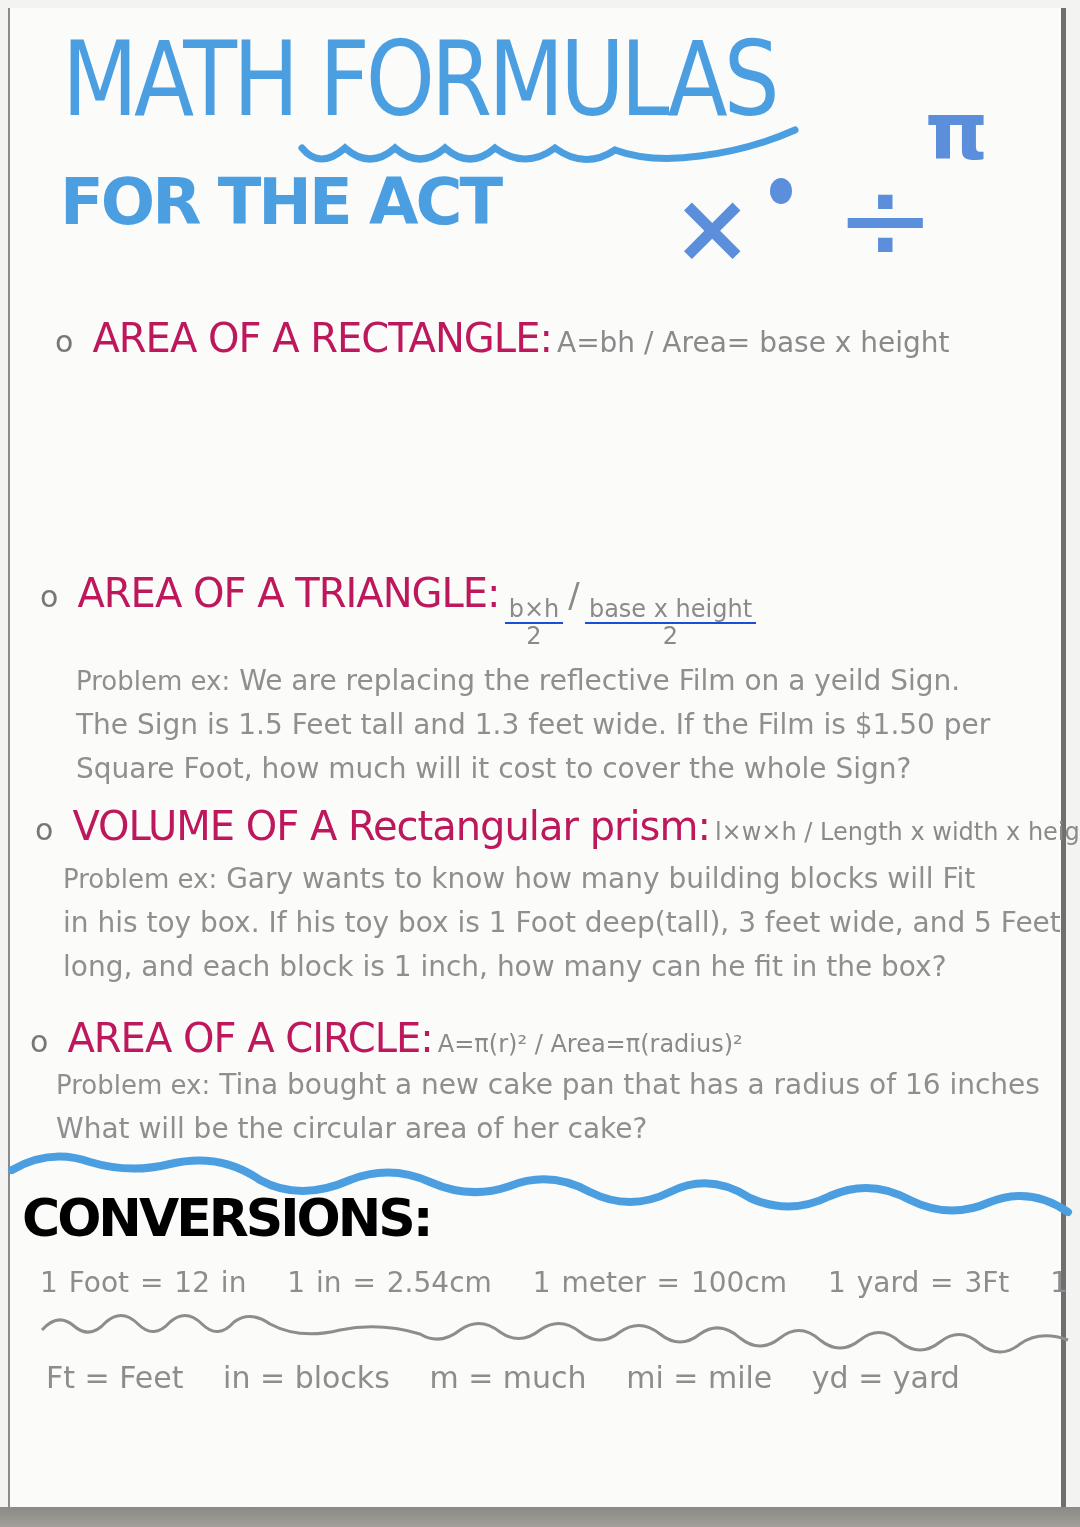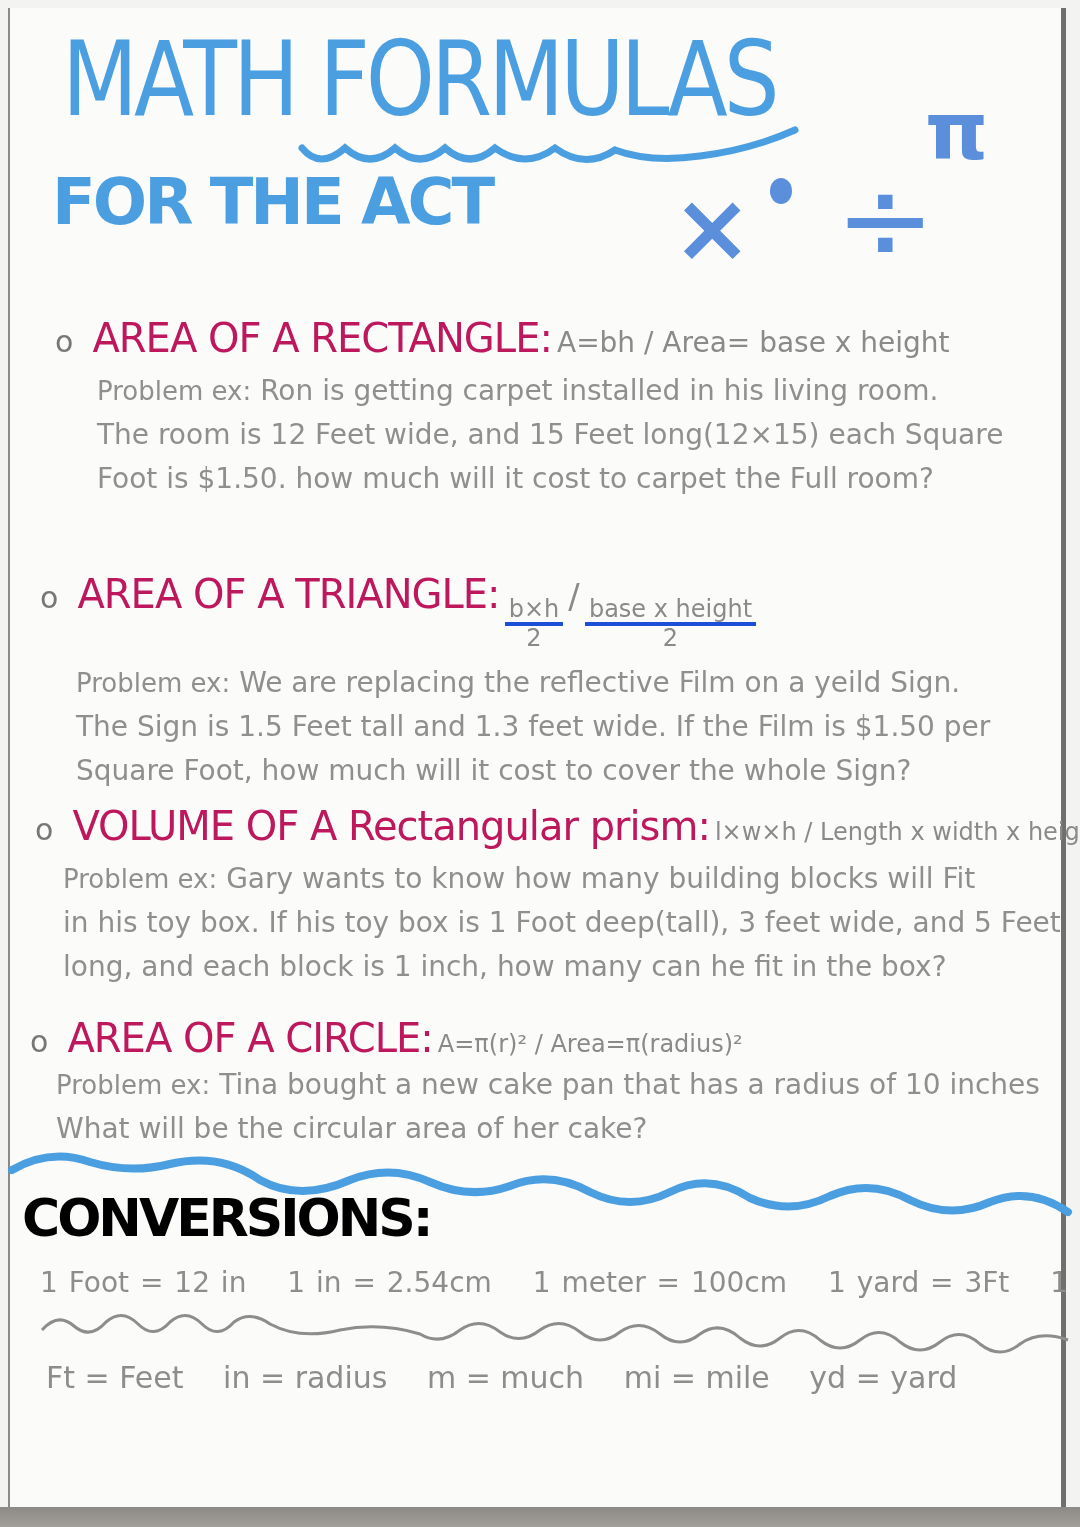--- a/index.html
+++ b/index.html
@@ -21,21 +21,21 @@
       background: linear-gradient(#8c8a86, #a29f99);
     }
     .title {
       position: absolute; left: 62px; top: 28px;
       font-family: "DejaVu Sans", sans-serif;
       font-size: 88px; font-weight: normal; letter-spacing: -4px;
       color: #4b9fe1; transform: scaleY(1.18); transform-origin: left top;
       margin: 0; line-height: 1;
     }
     .subtitle {
-      position: absolute; left: 52px; top: 170px;
+      position: absolute; left: 60px; top: 170px;
       font-size: 64px; font-weight: bold; letter-spacing: -3px;
       color: #4b9fe1; margin: 0; line-height: 1;
     }
     .deco { position: absolute; color: #5b8fdc; font-weight: bold; line-height: 1; }
     .deco.times { left: 672px; top: 180px; font-size: 96px; }
     .deco.divide { left: 835px; top: 160px; font-size: 120px; font-weight: normal; }
     .deco.pi { left: 925px; top: 92px; font-size: 80px; }
     svg.wave { position: absolute; overflow: visible; }
     .hand {
       color: #8d8d8d;
@@ -48,21 +48,21 @@
       white-space: nowrap; line-height: 1;
       transform: scaleY(1.1); transform-origin: left bottom;
     }
     .formula { font-size: 28px; color: #8a8a8a; margin-top: 41px; }
     .problem {
       font-size: 28px; line-height: 44px; color: #8f8f8f;
       margin-top: 10px; white-space: nowrap;
     }
     .problem-label { font-size: 26px; }
     .frac { display: inline-block; vertical-align: middle; text-align: center; font-size: 24px; line-height: 1.05; }
-    .frac .num { display: block; border-bottom: 4px solid #1d4ed8; padding: 0 4px; }
+    .frac .num { display: block; border-bottom: 2px solid #1d4ed8; padding: 0 4px; }
     .frac .den { display: block; }
     .conv-title {
       position: absolute; left: 22px; top: 1192px;
       font-size: 52px; font-weight: bold; letter-spacing: -3px;
       color: #000000; line-height: 1;
     }
     .conv-row {
       position: absolute; left: 40px; top: 1266px;
       font-size: 28px; color: #8d8d8d; white-space: nowrap;
       word-spacing: 2px;
@@ -89,25 +89,20 @@
 <div class="deco times">×</div>
 <div class="deco divide">÷</div>
 <div class="deco pi">π</div>
 <div style="position:absolute;left:770px;top:178px;width:22px;height:26px;border-radius:50%;background:#5b8fdc;"></div>
 
 <div class="section hand" style="left:55px;top:318px;">
   <div style="white-space:nowrap;">
     <span class="bullet">o</span>
     <span class="heading">AREA OF A RECTANGLE:</span>
     <span class="formula">A=bh / Area= base x height</span>
-  </div>
-  <div class="problem" style="margin-left:42px;">
-    <div><span class="problem-label">Problem ex:</span> <span>Ron is getting carpet installed in his living room.</span></div>
-    <div>The room is 12 Feet wide, and 15 Feet long(12×15) each Square</div>
-    <div>Foot is $1.50. how much will it cost to carpet the Full room?</div>
   </div>
 </div>
 
 <div class="section hand" style="left:40px;top:556px;">
   <div style="white-space:nowrap;">
     <span class="bullet">o</span>
     <span class="heading">AREA OF A TRIANGLE:</span>
     <span class="frac formula">
       <span class="num">b×h</span>
       <span class="den">2</span>
@@ -138,21 +133,21 @@
   </div>
 </div>
 
 <div class="section hand" style="left:30px;top:1018px;">
   <div style="white-space:nowrap;">
     <span class="bullet">o</span>
     <span class="heading">AREA OF A CIRCLE:</span>
     <span class="formula" style="font-size:24px;">A=π(r)² / Area=π(radius)²</span>
   </div>
   <div class="problem" style="margin-left:26px;margin-top:4px;">
-    <div><span class="problem-label">Problem ex:</span> <span>Tina bought a new cake pan that has a radius of 10 inches</span></div>
+    <div><span class="problem-label">Problem ex:</span> <span>Tina bought a new cake pan that has a radius of 16 inches</span></div>
     <div>What will be the circular area of her cake?</div>
   </div>
 </div>
 
 <svg class="wave" style="left:10px;top:1150px;" width="1060" height="80">
   <path d="M2 20 Q 40 -2 80 12 Q 120 24 160 14 Q 210 2 250 30 Q 290 52 340 30 Q 380 14 420 32 Q 460 50 500 36 Q 540 20 580 42 Q 620 62 660 42 Q 700 22 740 48 Q 780 66 820 46 Q 860 28 900 50 Q 940 70 980 52 Q 1020 36 1058 62" stroke="#4b9fe1" stroke-width="8" fill="none" stroke-linecap="round"></path>
 </svg>
 
 <div class="conv-title">CONVERSIONS:</div>
 
@@ -163,17 +158,17 @@
   <span>1 yard = 3Ft</span>
   <span>1 mile = 1760 yds</span>
 </div>
 
 <svg class="wave" style="left:40px;top:1310px;" width="1030" height="50">
   <path d="M2 20 Q 18 2 34 16 Q 50 30 66 12 Q 82 -2 98 14 Q 114 30 130 12 Q 146 -2 162 14 Q 178 30 194 12 Q 210 0 230 14 Q 260 30 300 20 Q 340 12 380 24 Q 400 36 420 20 Q 440 6 460 22 Q 480 36 500 20 Q 520 6 540 22 Q 560 38 580 22 Q 600 8 620 24 Q 640 40 660 24 Q 680 10 700 28 Q 720 44 740 28 Q 760 12 780 30 Q 800 46 820 30 Q 840 14 860 32 Q 880 48 900 32 Q 920 16 940 34 Q 960 50 980 34 Q 1000 20 1028 30" stroke="#8d8d8d" stroke-width="3" fill="none"></path>
 </svg>
 
 <div class="abbr-row hand">
   <span>Ft = Feet</span>
-  <span>in = radius</span>
+  <span>in = blocks</span>
   <span>m = much</span>
   <span>mi = mile</span>
   <span>yd = yard</span>
 </div>
 
 </body></html>

